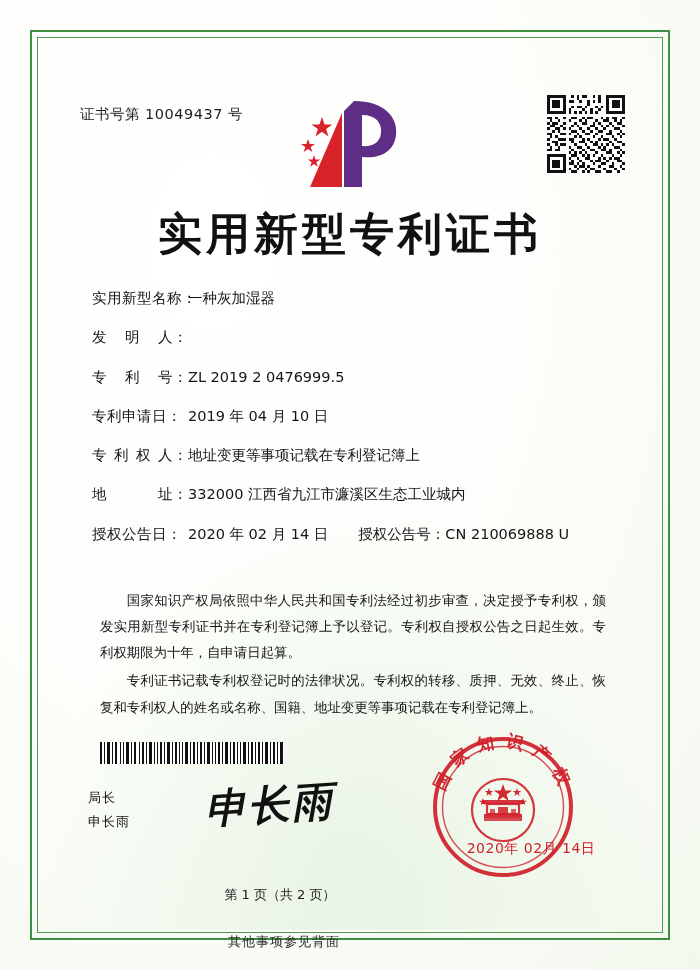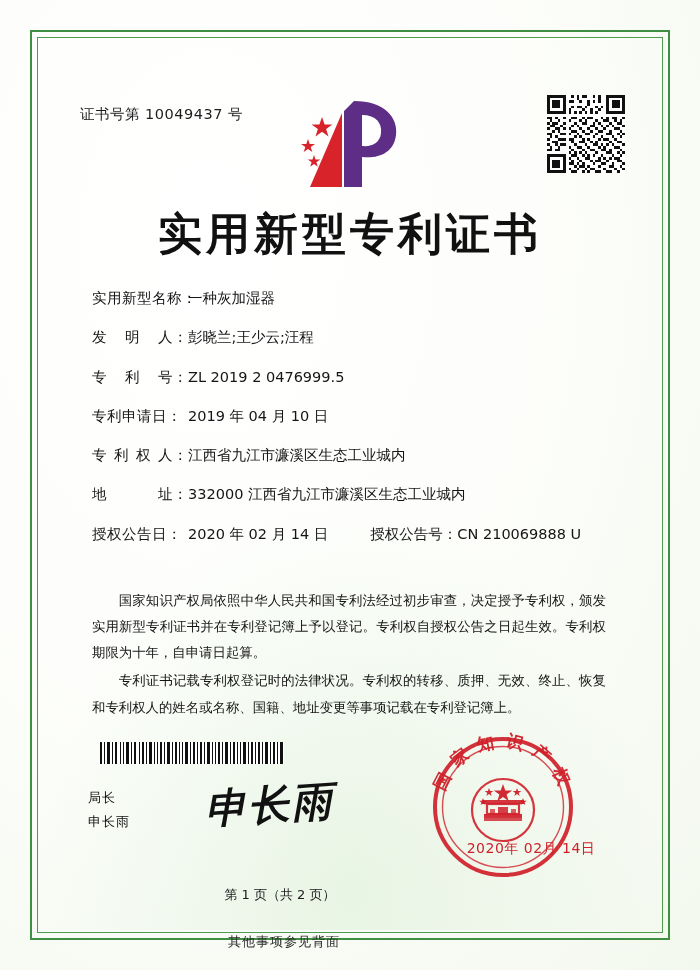--- a/index.html
+++ b/index.html
@@ -113,37 +113,37 @@
     display: flex;
     justify-content: space-between;
   }
   .label.spread > span { display: inline-block; }
   .value {
     flex: 1 1 auto;
     white-space: nowrap;
   }
   .row.inline2 .value { flex: 0 0 auto; }
   .label2 {
-    margin-left: 42px;
+    margin-left: 30px;
     white-space: nowrap;
   }
   .value2 { white-space: nowrap; }
 
   
   .paras {
     position: absolute;
     left: 92px; top: 588px;
     width: 514px;
     font-size: 13.4px;
     line-height: 1.95;
     text-align: justify;
     color: #151515;
   }
   .paras p {
-    margin: 0 0 2px 0;
+    margin: 0 0 2px 8px;
     text-indent: 2em;
   }
 
   
   .barcode {
     position: absolute;
     left: 100px; top: 742px;
     width: 184px; height: 22px;
   }
 
@@ -288,21 +288,20 @@
       <div class="label">实用新型名称：</div>
       <div class="value">一种灰加湿器</div>
     </div>
 
     <div class="row">
       <div class="label spread">
         <span>发</span>
         <span>明</span>
         <span>人：</span>
       </div>
-      <div class="value">彭晓兰;王少云;汪程</div>
     </div>
 
     <div class="row">
       <div class="label spread">
         <span>专</span>
         <span>利</span>
         <span>号：</span>
       </div>
       <div class="value">ZL 2019 2 0476999.5</div>
     </div>
@@ -312,21 +311,21 @@
       <div class="value">2019 年 04 月 10 日</div>
     </div>
 
     <div class="row">
       <div class="label spread">
         <span>专</span>
         <span>利</span>
         <span>权</span>
         <span>人：</span>
       </div>
-      <div class="value">江西省九江市濂溪区生态工业城内</div>
+      <div class="value">地址变更等事项记载在专利登记簿上</div>
     </div>
 
     <div class="row">
       <div class="label spread">
         <span>地</span>
         <span>址：</span>
       </div>
       <div class="value">332000 江西省九江市濂溪区生态工业城内</div>
     </div>
 

